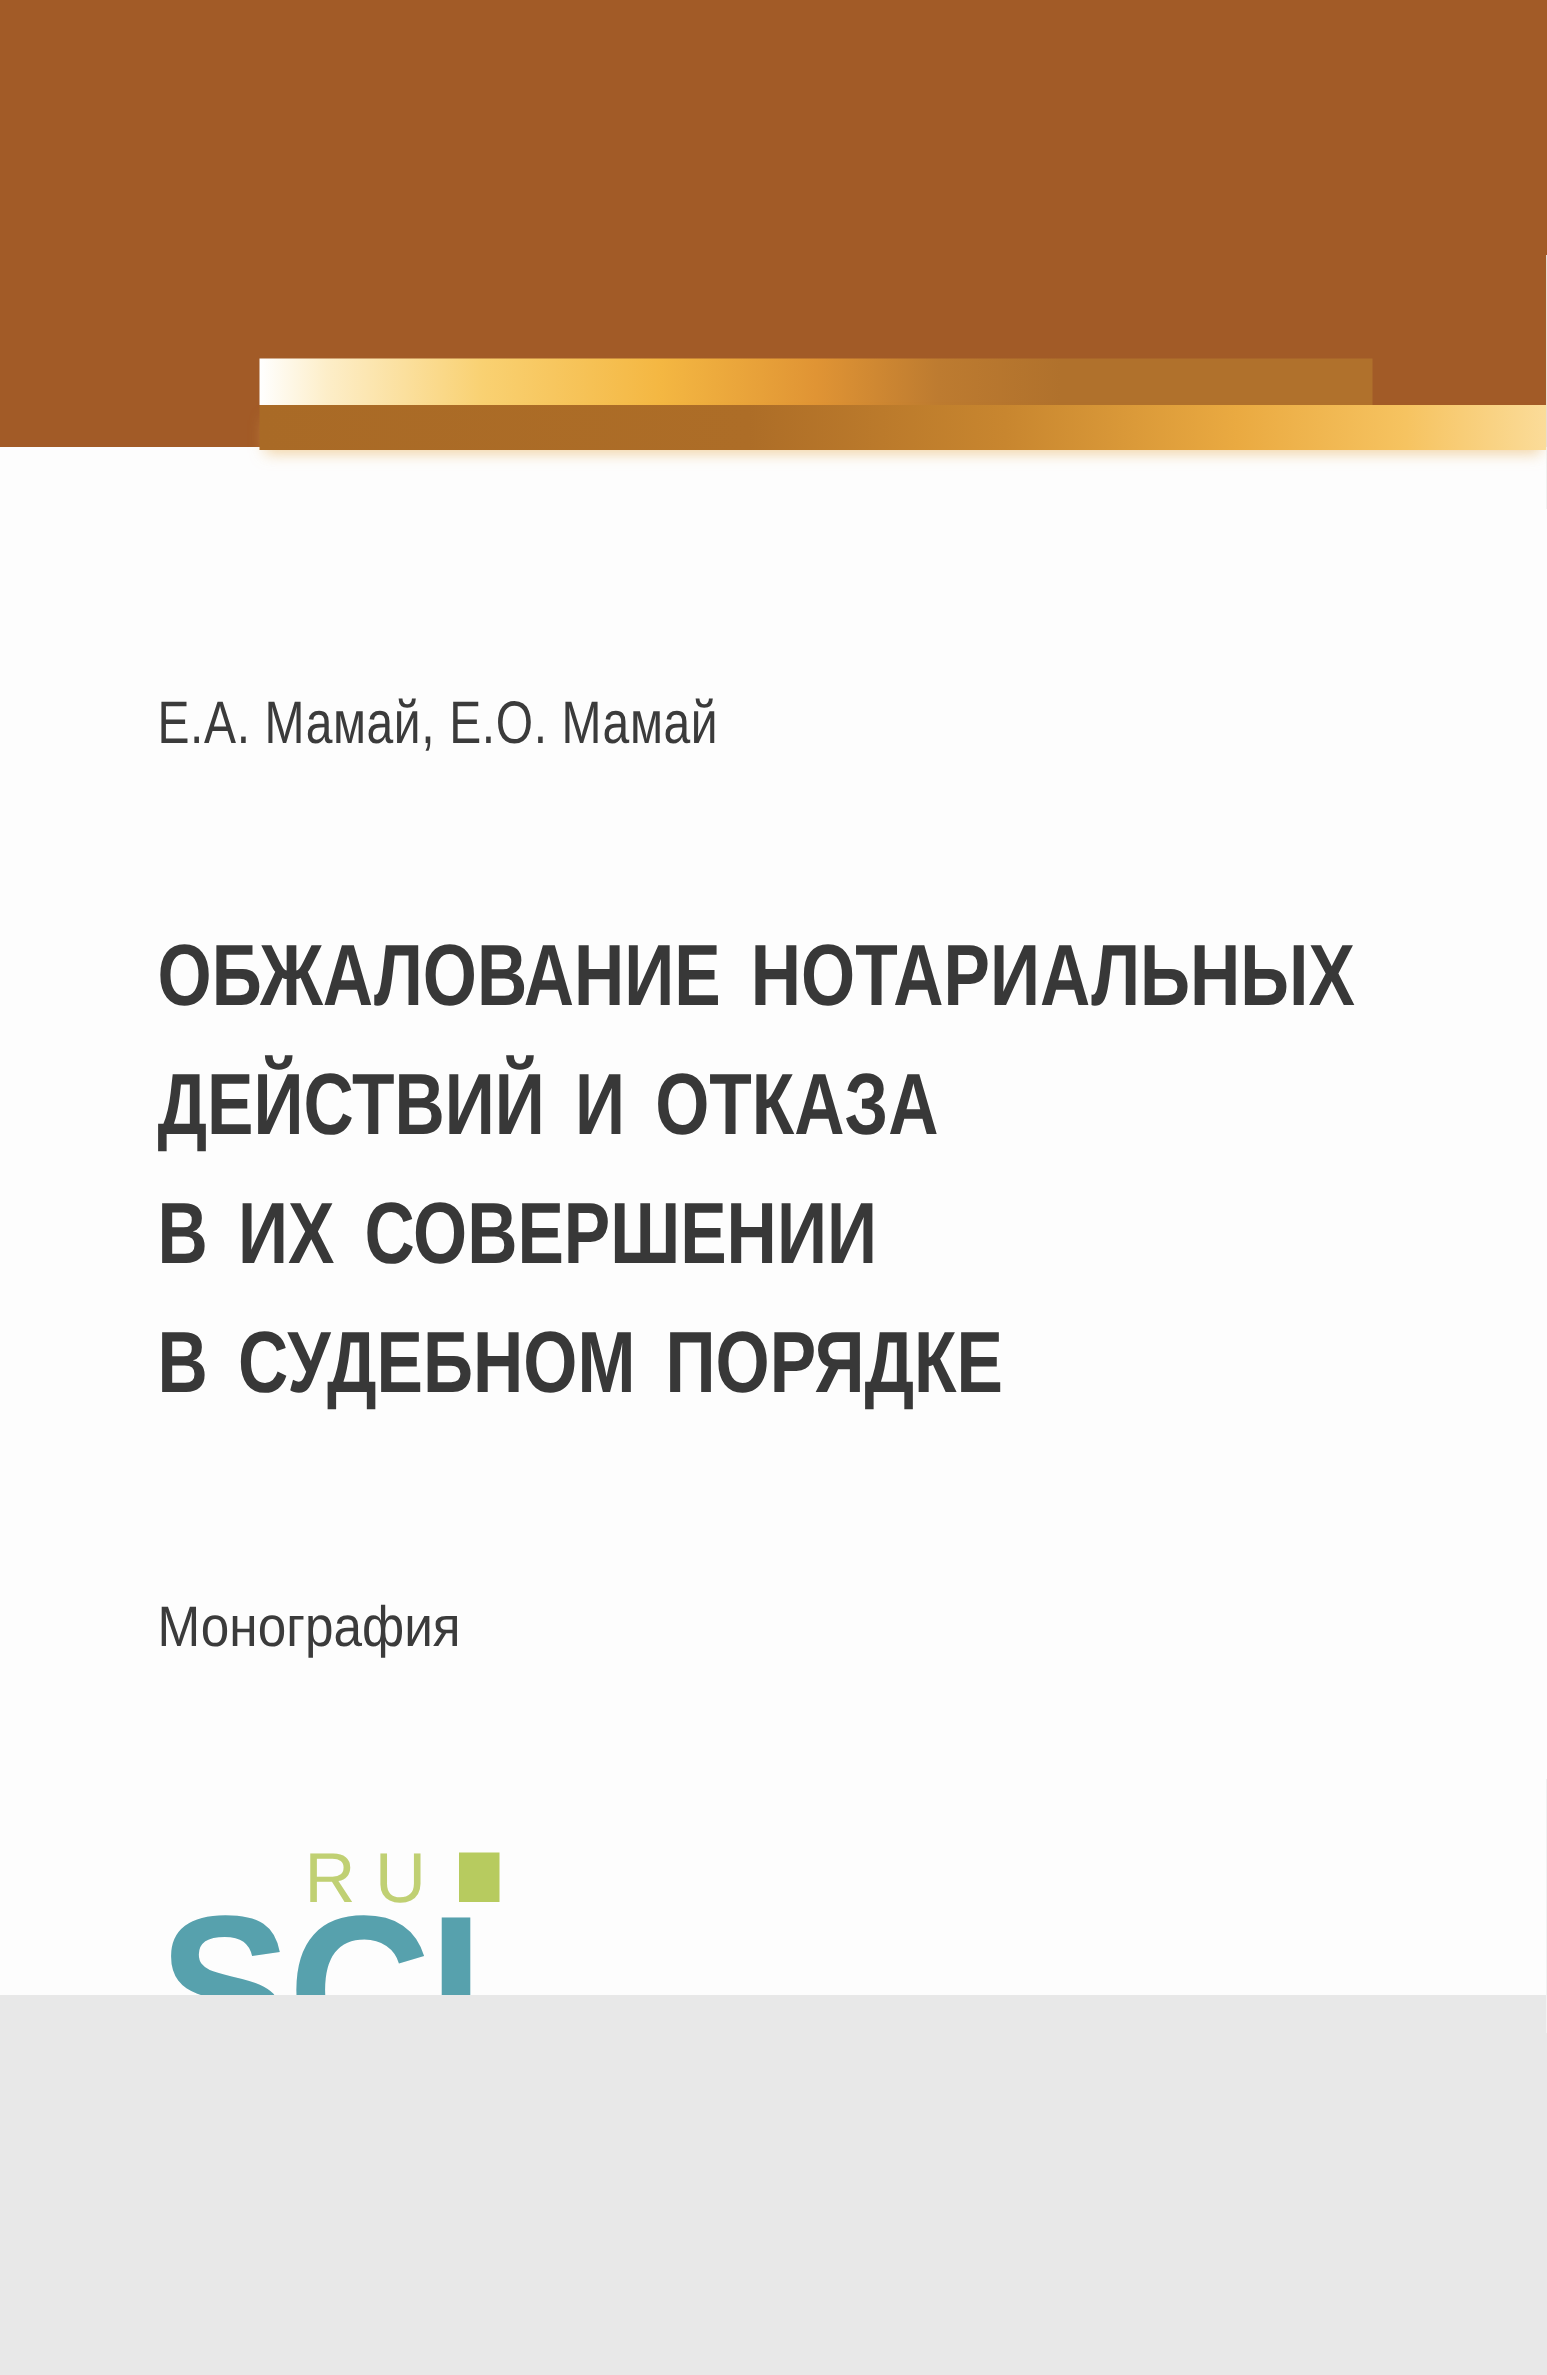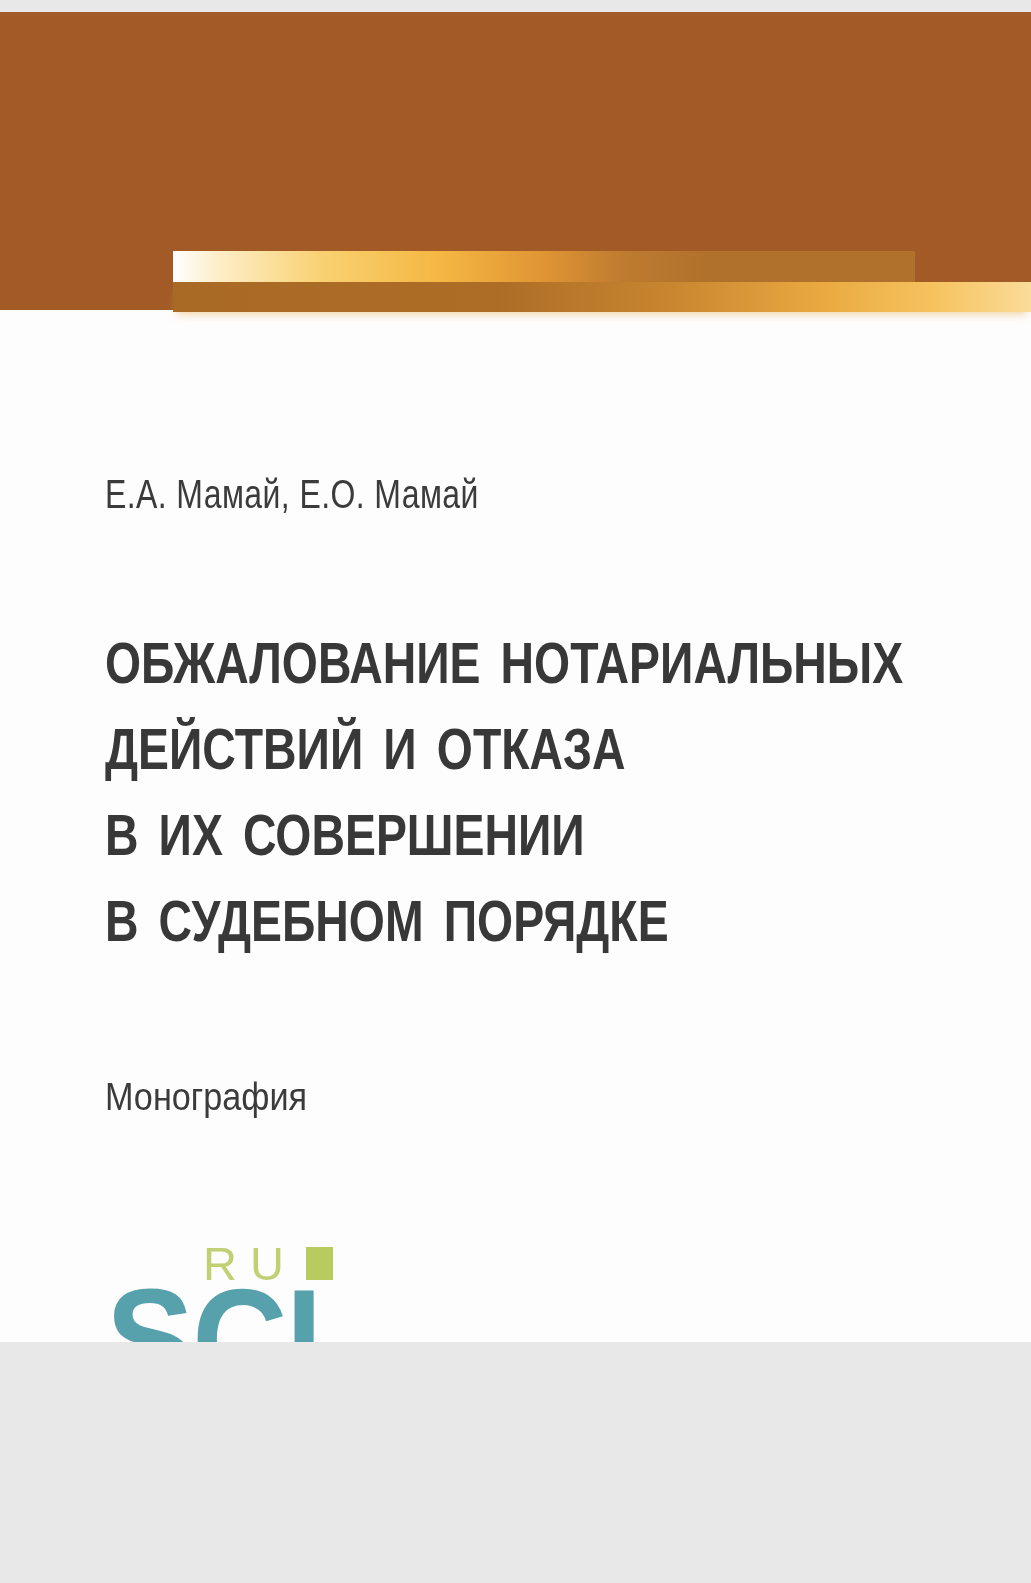--- a/index.html
+++ b/index.html
@@ -10,21 +10,21 @@
     --green-muted:#b2c36a;
     --green-square:#b7cb5f;
     --green-light:#c0d073;
     --ink:#3b3b3b;
     --paper:#fdfdfd;
   }
   html,body{margin:0;padding:0;background:#e8e8e8;}
   .cover{
     position:relative;
     width:1031px;height:1330px;
-    margin:12px auto;
+    margin:0 auto;
     background:var(--paper);
     overflow:hidden;
     font-family:"Liberation Sans", sans-serif;
   }
   
   .header-band{
     position:absolute;left:0;top:0;width:1031px;height:298px;
     background:var(--brown);
   }
   .stripe-top{

